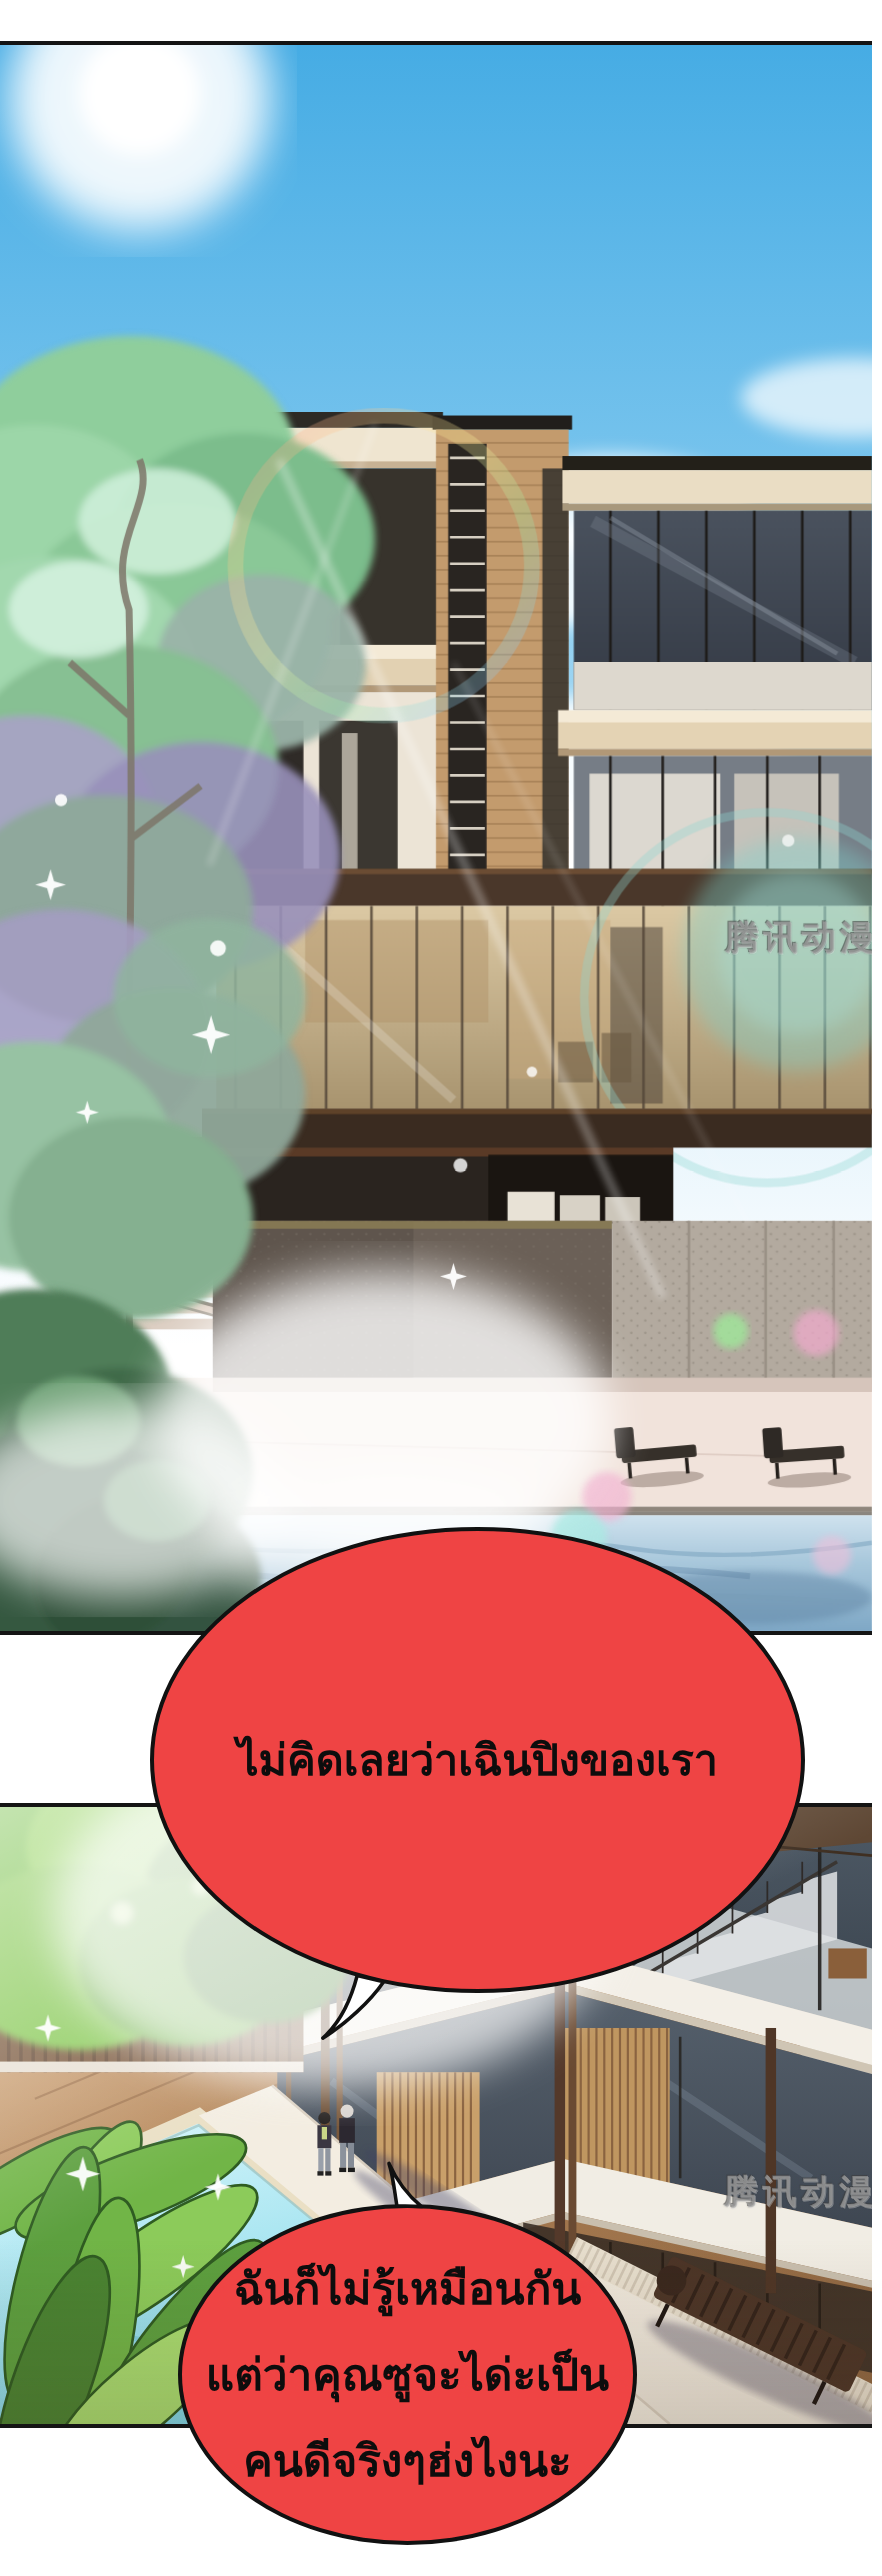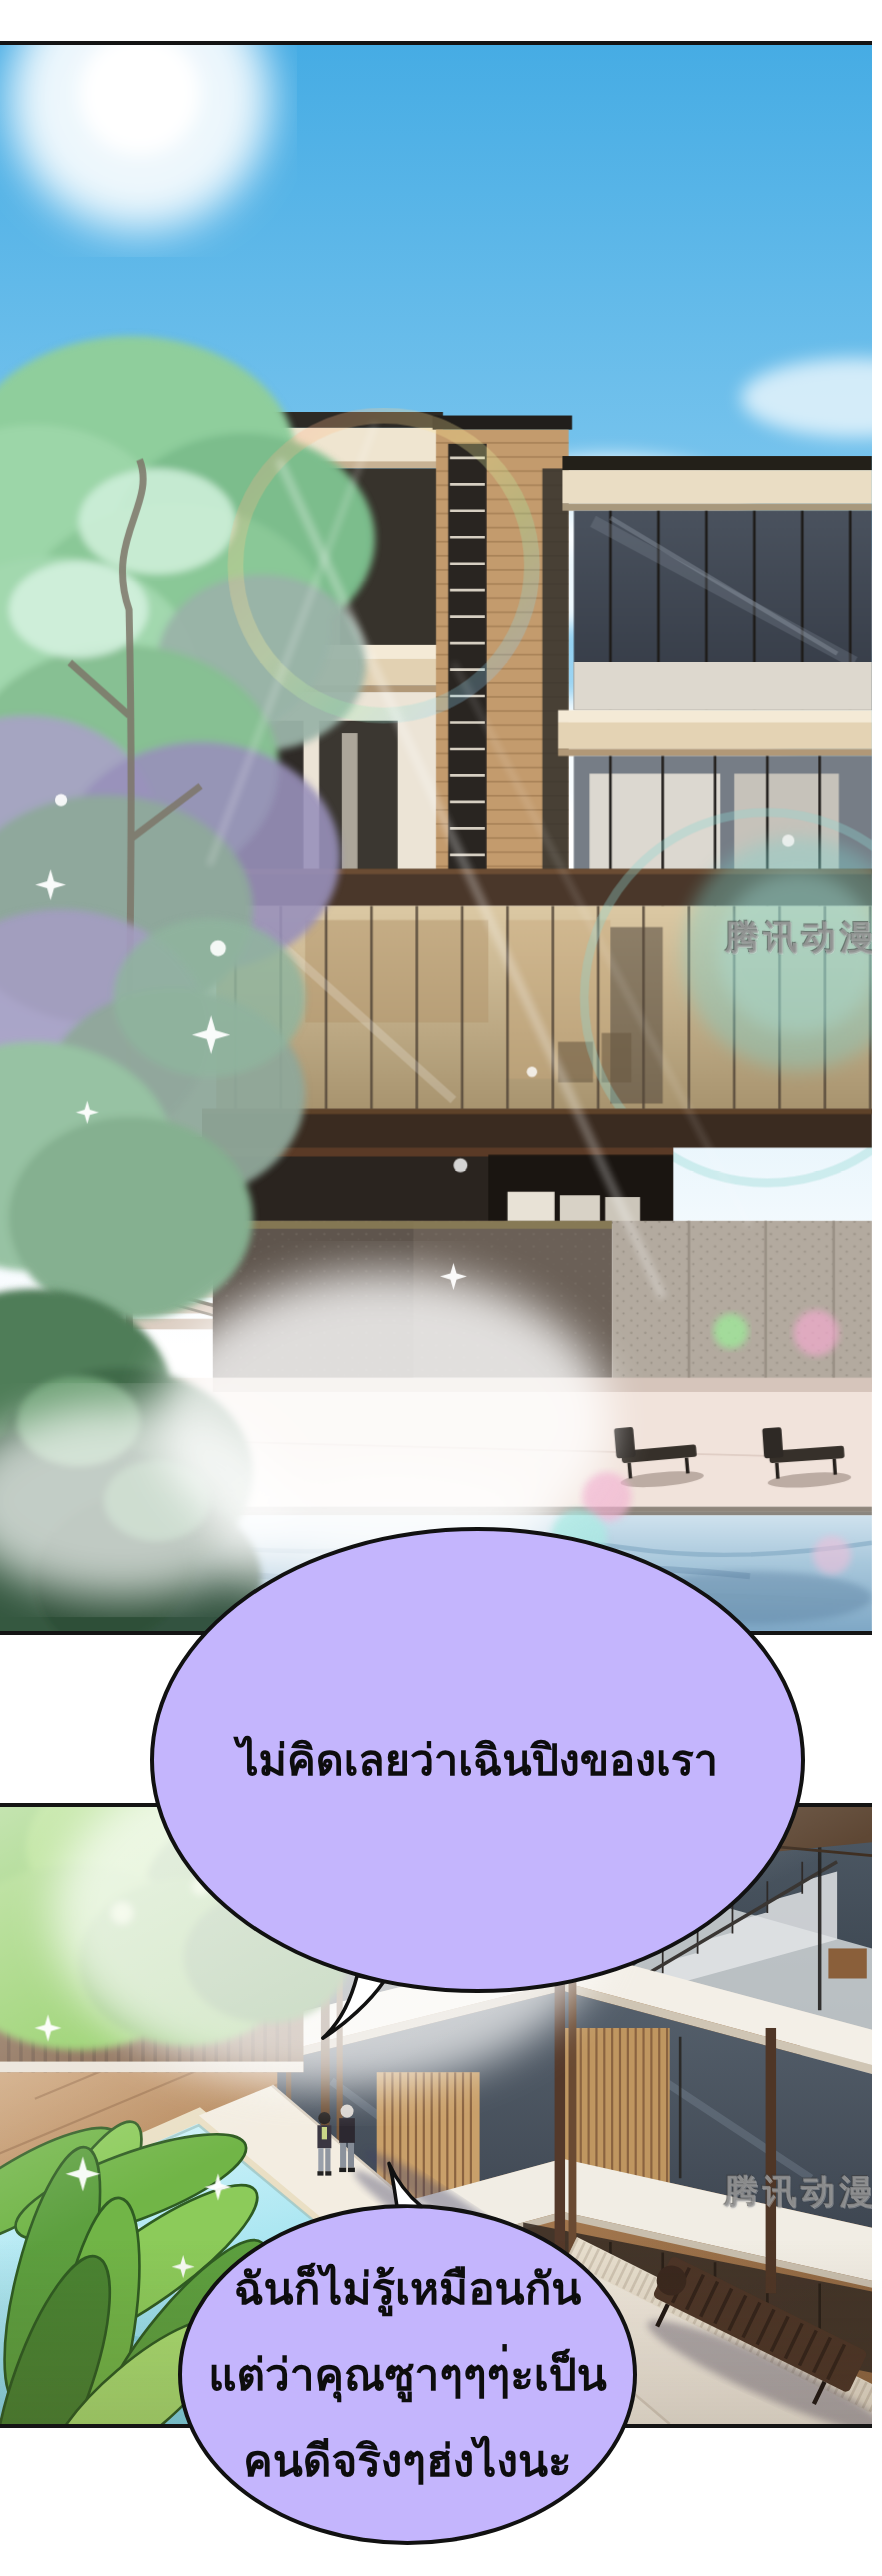--- a/index.html
+++ b/index.html
@@ -14,21 +14,21 @@
   .panel svg{display:block;width:100%;height:100%;}
   .watermark{
     position:absolute;font-weight:bold;font-size:34px;letter-spacing:4.4px;white-space:nowrap;
     color:rgba(215,215,215,0.42);
     text-shadow:0 0 1.8px rgba(70,70,70,0.75),0.9px 0.9px 0 rgba(255,255,255,0.35),-0.9px -0.9px 0 rgba(60,60,60,0.5);
     pointer-events:none;
   }
   .wm1{left:725px;top:870px;}
   .wm2{left:724px;top:362px;}
   .bubble{
-    position:absolute;background:#c4b5fd;border:4.4px solid #111111;border-radius:50%;
+    position:absolute;background:#ef4444;border:4.4px solid #111111;border-radius:50%;
     display:flex;flex-direction:column;align-items:center;justify-content:center;
     text-align:center;color:#0d0d0d;font-weight:700;z-index:30;box-sizing:border-box;
   }
   .bubble .b-line{white-space:nowrap;}
   .bubble1{left:150px;top:1527px;width:655px;height:466px;font-size:43px;line-height:81px;}
   .bubble2{left:178px;top:2204px;width:459px;height:341px;font-size:44px;line-height:86px;}
   .tail{position:absolute;left:0;top:0;width:882px;height:2576px;z-index:31;pointer-events:none;}
 </style>
 </head>
 <body>
@@ -472,21 +472,21 @@
 
   <div class="bubble bubble1">
     <div class="b-line">ไม่คิดเลยว่าเฉินปิงของเรา</div>
   </div>
   <svg class="tail" viewBox="0 0 1000 2919">
     <path d="M405 2239 C398 2266 386 2292 366 2310 C392 2294 420 2268 435 2246 Z" fill="#ffffff" stroke="#111111" stroke-width="4" stroke-linejoin="round"></path>
   </svg>
 
   <div class="bubble bubble2">
     <div class="b-line">ฉันก็ไม่รู้เหมือนกัน</div>
-    <div class="b-line">แต่ว่าคุณซูาๆๆๆ่ะเป็น</div>
+    <div class="b-line">แต่ว่าคุณซูจะได่ะเป็น</div>
     <div class="b-line">คนดีจริงๆฮ่งไงนะ</div>
   </div>
   <svg class="tail" viewBox="0 0 1000 2919">
     <path d="M450 2500 C447 2482 446 2468 441 2452 C450 2472 462 2488 478 2501 Z" fill="#ffffff" stroke="#111111" stroke-width="4" stroke-linejoin="round"></path>
   </svg>
 
 </div>
 
 
 </body></html>

